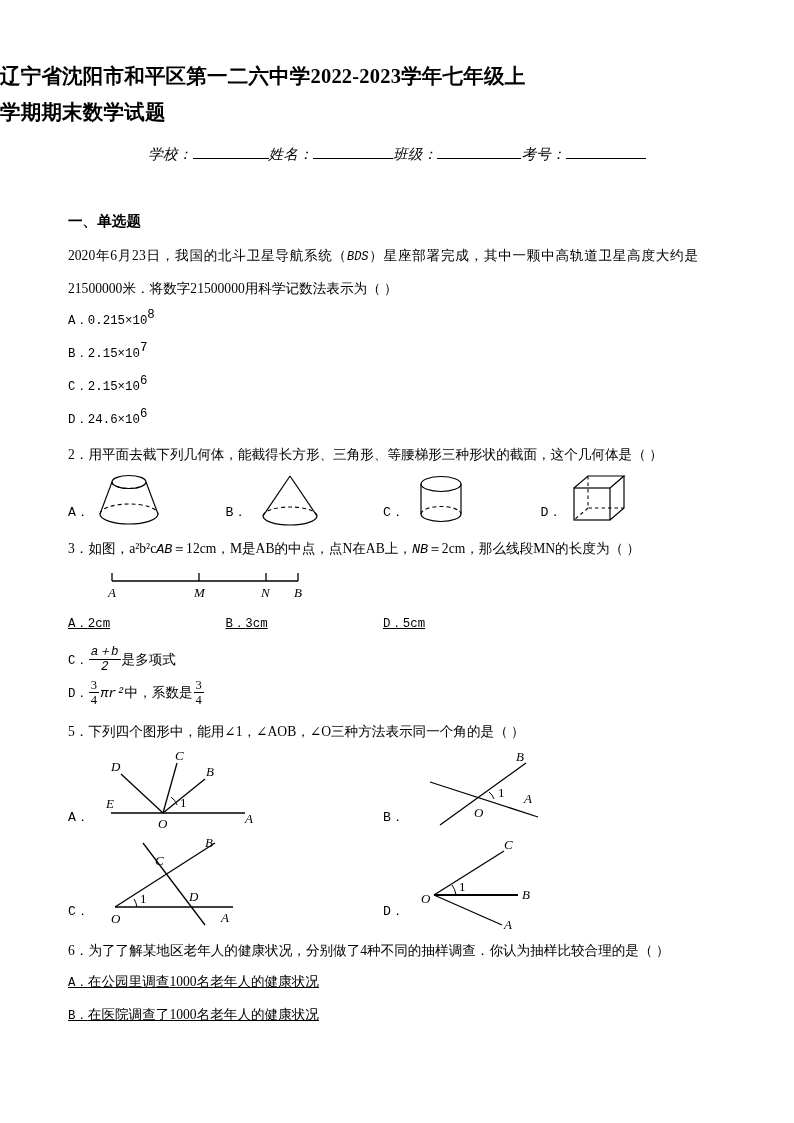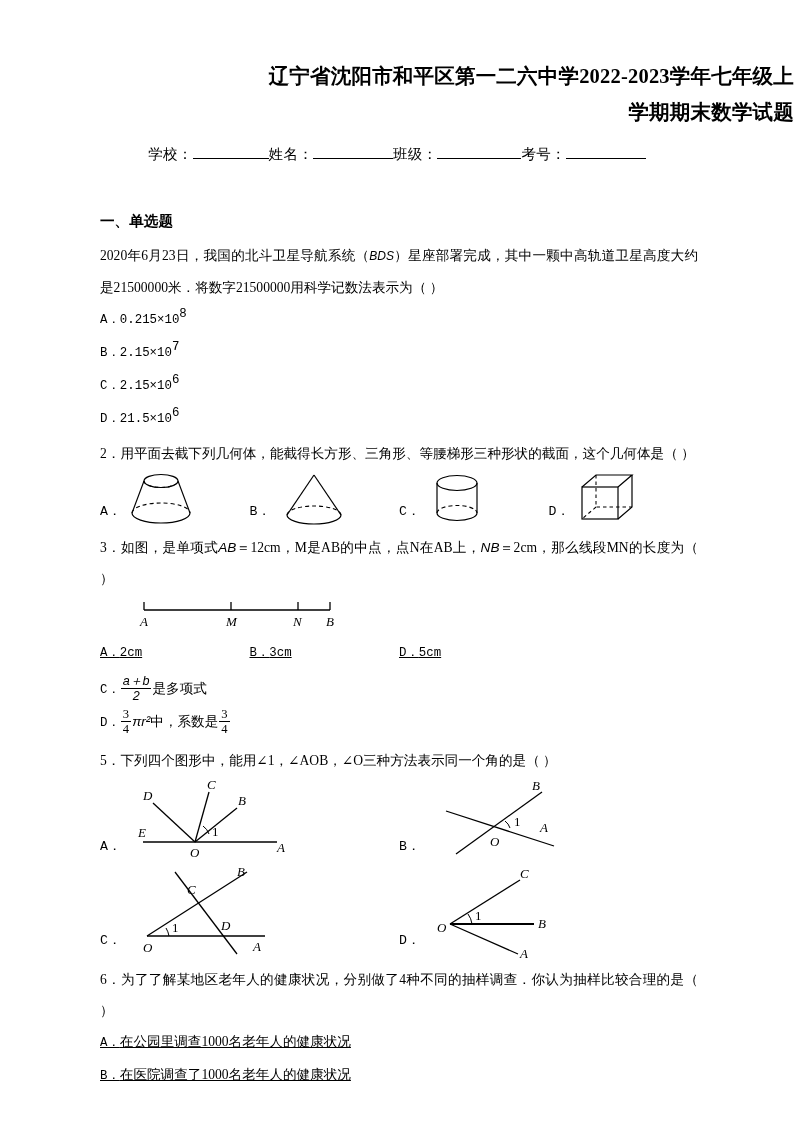--- a/index.html
+++ b/index.html
@@ -19,53 +19,54 @@
     position: relative;
     width: 794px;
     height: 1123px;
     padding: 0;
     box-sizing: border-box;
   }
 
   
   .title-block {
     margin-top: 58px;
-    text-align: right;
+    text-align: left;
     font-weight: bold;
     font-size: 20.5px;
     line-height: 36px;
     letter-spacing: 0.2px;
   }
   .title-line {
     display: block;
   }
 
   
   .info-line {
     margin-top: 14px;
     text-align: center;
     font-size: 14.5px;
     letter-spacing: 0.3px;
     white-space: nowrap;
+    font-style: italic;
   }
   .blank {
     display: inline-block;
     border-bottom: 1.4px solid #000;
     vertical-align: baseline;
     height: 14px;
   }
   .b1 { width: 76px; }
   .b2 { width: 80px; }
   .b3 { width: 84px; }
   .b4 { width: 80px; }
 
   
   .content {
     margin: 8px auto;
-    padding-left: 100px;
+    padding-left: 68px;
     padding-right: 96px;
     margin-top: 42px;
     font-size: 13.6px;
     line-height: 31px;
   }
   .section-head {
     font-weight: bold;
     font-size: 14.6px;
     margin-bottom: 2px;
     font-family: "Liberation Sans", "DejaVu Sans", sans-serif;
@@ -91,21 +92,21 @@
     width: 100%;
     text-decoration: underline;
   }
   .opts-4col > div {
     width: 25%;
     line-height: 31px;
   }
   .opt-stack > div { line-height: 31px; text-decoration: underline; }
 
   .mono-it {
-    font-family: Liberation Sans, sans-serif;
+    font-family: Liberation Mono, monospace;
     font-style: italic;
   }
   .upr {
     font-family: "Liberation Mono", "DejaVu Sans Mono", monospace;
     font-style: normal;
     font-size: 12.4px;
   }
   sup { font-size: 0.62em; vertical-align: super; line-height: 0; }
 
   
@@ -182,21 +183,21 @@
     <div class="section-head">一、单选题</div>
 
     <div class="q">
       <div class="q-text"><span>2020年6月23日，我国的北斗卫星导航系统（</span><span class="mono-it" style="font-size:12px">BDS</span><span>）星座部署完成，其中一颗中高轨道卫星高度大约是21500000米．将数字21500000用科学记数法表示为（        ）</span></div>
       <div class="opts-2col">
         <div><span class="upr">A．</span><span class="upr">0.215×10</span><sup class="upr">8</sup></div>
         <div><span class="upr">B．</span><span class="upr">2.15×10</span><sup class="upr">7</sup></div>
       </div>
       <div class="opts-2col">
         <div><span class="upr">C．</span><span class="upr">2.15×10</span><sup class="upr">6</sup></div>
-        <div><span class="upr">D．</span><span class="upr">21.5×10</span><sup class="upr">6</sup></div>
+        <div><span class="upr">D．</span><span class="upr">24.6×10</span><sup class="upr">6</sup></div>
       </div>
     </div>
 
     <div class="q">
       <div class="q-text"><span>2．</span><span>用平面去截下列几何体，能截得长方形、三角形、等腰梯形三种形状的截面，这个几何体是（            ）</span></div>
       <div class="fig-row">
 
         <div class="fig-cell">
           <span class="fig-letter">A．</span>
           <svg width="72" height="58" viewBox="0 0 72 58">
@@ -237,21 +238,21 @@
             <path d="M8 16 L22 4 L58 4 L44 16" fill="none" stroke="#000" stroke-width="1.2"></path>
             <path d="M44 48 L58 36 L58 4" fill="none" stroke="#000" stroke-width="1.2"></path>
             <path d="M22 4 L22 36 L58 36" fill="none" stroke="#000" stroke-width="1.05" stroke-dasharray="3.5,3"></path>
             <path d="M22 36 L8 48" fill="none" stroke="#000" stroke-width="1.05" stroke-dasharray="3.5,3"></path>
           </svg>
         </div>
       </div>
     </div>
 
     <div class="q">
-      <div class="q-text"><span>3．</span><span>如图，是单项式</span><span class="mono-it">AB</span><span>＝12cm</span><span>，M是AB的中点，点N在AB上，</span><span class="mono-it">NB</span><span>＝2cm</span><span>，那么线段MN的长度为（            ）</span></div>
+      <div class="q-text"><span>3．</span><span>如图，a²b²c</span><span class="mono-it">AB</span><span>＝12cm</span><span>，M是AB的中点，点N在AB上，</span><span class="mono-it">NB</span><span>＝2cm</span><span>，那么线段MN的长度为（            ）</span></div>
 
       <div style="margin:4px 0 2px 40px;">
         <svg width="220" height="36" viewBox="0 0 220 36">
           <line x1="4" y1="12" x2="190" y2="12" stroke="#000" stroke-width="1.3"></line>
           <line x1="4" y1="12" x2="4" y2="4" stroke="#000" stroke-width="1.3"></line>
           <line x1="91" y1="12" x2="91" y2="4" stroke="#000" stroke-width="1.3"></line>
           <line x1="158" y1="12" x2="158" y2="4" stroke="#000" stroke-width="1.3"></line>
           <line x1="190" y1="12" x2="190" y2="4" stroke="#000" stroke-width="1.3"></line>
           <text x="0" y="28">A</text>
           <text x="86" y="28">M</text>

